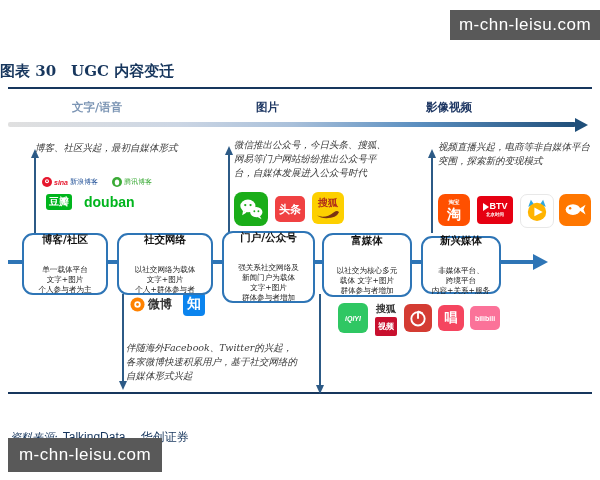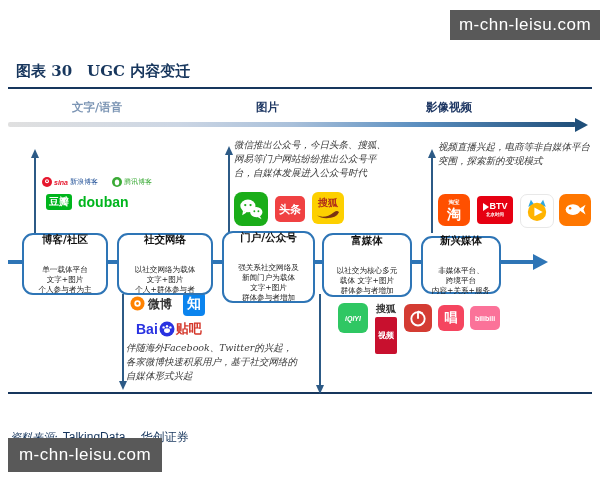--- a/index.html
+++ b/index.html
@@ -38,30 +38,31 @@
 </style>
 </head>
 <body>
 
 <div id="canvas">
 
   <div class="abs wm" style="left:450px;top:10px;width:150px;height:30px;">
     <span>m-chn-leisu.com</span>
   </div>
 
-  <div class="abs fig-title" style="left:16px;top:62px;text-align:right;">图表 30　UGC 内容变迁</div>
+  <div class="abs fig-title" style="left:0;top:62px;text-align:right;">图表 30　UGC 内容变迁</div>
   <div class="abs rule" style="left:8px;top:87px;width:584px;"></div>
 
   <div class="abs phase light" style="left:72px;top:100px;">文字/语音</div>
   <div class="abs phase" style="left:256px;top:100px;">图片</div>
   <div class="abs phase" style="left:426px;top:100px;">影像视频</div>
 
   <div class="abs tl-bar" style="left:8px;top:122px;width:568px;"></div>
   <div class="abs tl-head" style="left:575px;top:117.5px;"></div>
 
+  <div class="abs note" style="left:35px;top:141px;width:210px;white-space:nowrap;">博客、社区兴起，最初自媒体形式</div>
   <div class="abs note" style="left:234px;top:138px;width:160px;">微信推出公众号，今日头条、搜狐、网易等门户网站纷纷推出公众号平台，自媒体发展进入公众号时代</div>
   <div class="abs note" style="left:438px;top:140px;width:158px;">视频直播兴起，电商等非自媒体平台突围，探索新的变现模式</div>
 
   <div class="abs arr up" style="left:34px;top:153px;height:80px;"></div>
   <div class="abs arr up" style="left:228px;top:150px;height:83px;"></div>
   <div class="abs arr up" style="left:431px;top:153px;height:80px;"></div>
 
   <div class="abs minilogo" style="left:42px;top:177px;">
     <svg width="10" height="10" viewBox="0 0 10 10">
       <circle cx="5" cy="5" r="5" fill="#e6162d"></circle>
@@ -71,21 +72,21 @@
     <span style="color:#e6162d;font-style:italic;font-weight:bold;">sina</span>
     <span style="color:#205097;">新浪博客</span>
   </div>
   <div class="abs minilogo" style="left:112px;top:177px;">
     <svg width="10" height="10" viewBox="0 0 10 10">
       <circle cx="5" cy="5" r="5" fill="#3aaa35"></circle>
         <ellipse cx="5" cy="5.4" rx="2.2" ry="2.8" fill="#fff"></ellipse>
     </svg>
     <span style="color:#3aaa35;">腾讯博客</span>
   </div>
-  <div class="abs" style="left:46px;top:194px;display:flex;align-items:center;gap:6px;">
+  <div class="abs" style="left:46px;top:194px;display:flex;align-items:center;gap:12px;">
     <span class="sq" style="background:#00b51d;border-radius:3px;padding:1px 3px;font-size:10px;">豆瓣</span>
     <span style="color:#00b51d;font-size:14px;font-weight:bold;">douban</span>
   </div>
 
   <div class="abs sq" style="left:234px;top:192px;width:34px;height:34px;background:#1aad19;border-radius:8px;">
     <svg width="30" height="30" viewBox="0 0 34 34">
       <ellipse cx="13.5" cy="13.5" rx="8.6" ry="7.2" fill="#fff"></ellipse>
       <polygon points="8,19 7,24 12,21" fill="#fff"></polygon>
       <ellipse cx="23" cy="20.5" rx="7" ry="5.8" fill="#fff"></ellipse>
       <polygon points="27,25 29,28.5 24.5,26" fill="#fff"></polygon>
@@ -163,50 +164,39 @@
   <div class="abs stage" style="left:421px;top:236px;width:76px;height:54px;">
     <div class="stage-title">新兴媒体</div>
     <div class="stage-line">非媒体平台、</div>
     <div class="stage-line">跨境平台</div>
     <div class="stage-line">内容+关系+服务</div>
   </div>
 
   <div class="abs arr down" style="left:122px;top:294px;height:92px;"></div>
   <div class="abs arr down" style="left:319px;top:294px;height:96px;"></div>
 
-  <div class="abs" style="left:130px;top:296px;display:flex;align-items:flex-start;gap:3px;">
+  <div class="abs" style="left:130px;top:296px;display:flex;align-items:center;gap:3px;">
     <svg width="15" height="15" viewBox="0 0 16 16">
       <circle cx="8" cy="8" r="7.5" fill="#ff8200"></circle>
         <circle cx="8" cy="8" r="3.4" fill="#fff"></circle>
         <circle cx="8" cy="8" r="1.5" fill="#ff8200"></circle>
     </svg>
     <span style="font-weight:bold;font-size:12px;color:#333;font-family:'DejaVu Serif',serif;">微博</span>
   </div>
   <div class="abs sq" style="left:183px;top:292px;width:22px;height:24px;background:#0b84ee;border-radius:4px;font-size:14px;font-family:'DejaVu Serif',serif;">
     <span>知</span>
   </div>
-  <div class="abs" style="left:136px;top:320px;display:flex;align-items:center;gap:1px;">
-    <span style="font-weight:bold;font-size:14px;color:#2932e1;">Bai</span>
-    <svg width="16" height="16" viewBox="0 0 16 16">
-      <circle cx="8" cy="8" r="7.5" fill="#2932e1"></circle>
-      <ellipse cx="8" cy="9.6" rx="3" ry="2.3" fill="#fff"></ellipse>
-      <circle cx="4.6" cy="6.4" r="1.2" fill="#fff"></circle>
-        <circle cx="8" cy="5.2" r="1.2" fill="#fff"></circle>
-        <circle cx="11.4" cy="6.4" r="1.2" fill="#fff"></circle>
-    </svg>
-    <span style="font-weight:bold;font-size:13px;color:#d4362a;font-family:'DejaVu Serif',serif;">贴吧</span>
-  </div>
   <div class="abs note" style="left:126px;top:341px;width:172px;">伴随海外Facebook、Twitter的兴起，各家微博快速积累用户，基于社交网络的自媒体形式兴起</div>
 
   <div class="abs sq" style="left:338px;top:303px;width:30px;height:30px;background:#2fc763;border-radius:6px;font-size:7px;font-style:italic;">
     <span>iQIYI</span>
   </div>
   <div class="abs" style="left:373px;top:302px;width:26px;display:flex;flex-direction:column;align-items:center;gap:1px;">
     <span style="font-weight:bold;font-size:10px;color:#333;font-family:'DejaVu Serif',serif;">搜狐</span>
-    <span class="sq" style="background:#c8102e;border-radius:2px;padding:13px 3px;font-size:8px;font-family:'DejaVu Serif',serif;">视频</span>
+    <span class="sq" style="background:#c8102e;border-radius:2px;padding:4px 3px;font-size:8px;font-family:'DejaVu Serif',serif;">视频</span>
   </div>
   <div class="abs sq" style="left:404px;top:304px;width:28px;height:28px;background:#d43c33;border-radius:6px;">
     <svg width="22" height="22" viewBox="0 0 28 28">
       <circle cx="14" cy="15" r="8.5" fill="none" stroke="#fff" stroke-width="2.4"></circle>
       <path d="M14 5.5 V15" stroke="#fff" stroke-width="2.4" fill="none"></path>
       <path d="M14 5.5 L20 8" stroke="#fff" stroke-width="2.4" fill="none"></path>
     </svg>
   </div>
   <div class="abs sq" style="left:438px;top:305px;width:26px;height:26px;background:#f5455f;border-radius:6px;font-size:13px;font-family:'DejaVu Serif',serif;">
     <span>唱</span>

